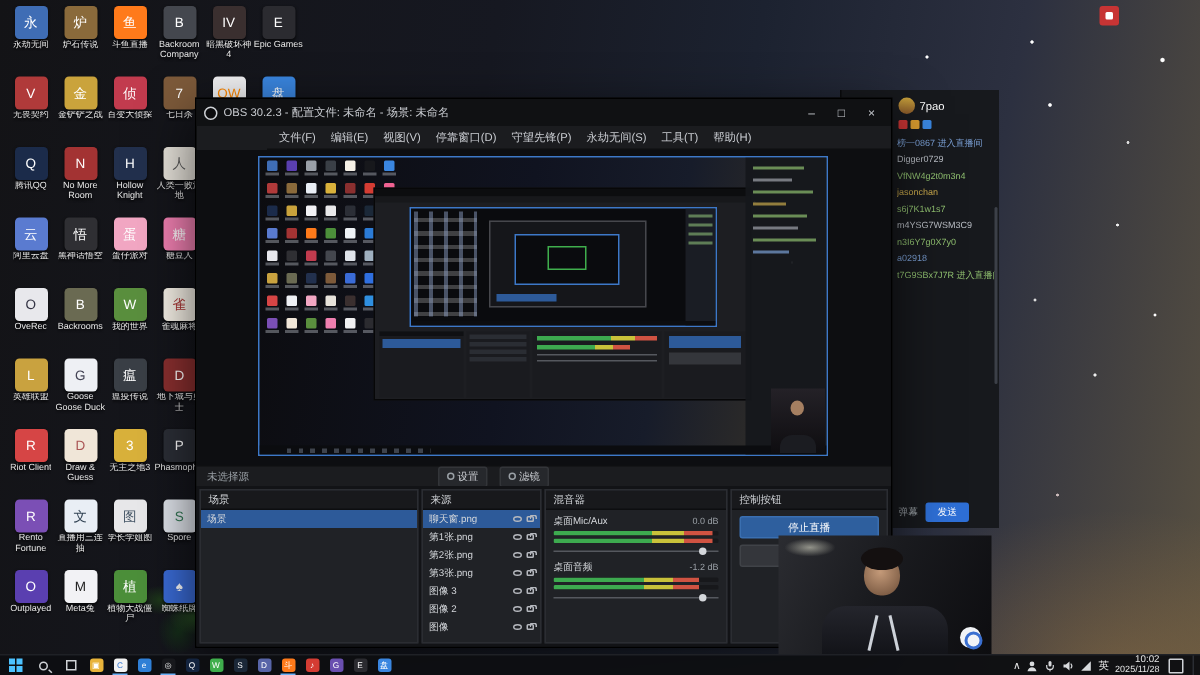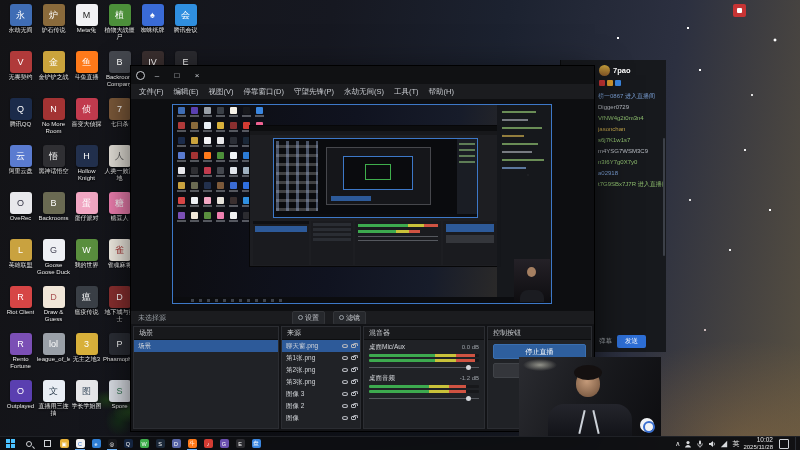--- a/index.html
+++ b/index.html
@@ -38,37 +38,37 @@
     line-height:1.15; max-height:14px; overflow:hidden; margin-top:1px; }
   
   .tr-badge { position:absolute; right:54px; top:4px; width:13px; height:13px; background:#c73434; border-radius:2px; z-index:2;
     display:flex; align-items:center; justify-content:center; }
   .tr-badge i { display:block; width:5px; height:5px; background:#fff; border-radius:1px; }
   
   .chat { position:absolute; left:560px; top:60px; width:106px; height:292px; background:#17191d; z-index:3;
     border-left:1px solid #0a0b0d; overflow:hidden; }
   .chat-head { display:flex; align-items:center; gap:3px; padding:5px 4px 3px 38px; }
   .chat-ava { width:11px; height:11px; border-radius:50%; background:linear-gradient(#caa33c,#8a5a2a); }
-  .chat-name { font-size:7.5px; color:#fff; font-weight:bold; }
+  .chat-name { font-size:7.5px; color:#fff; font-weight:normal; }
   .chat-badges { display:flex; gap:2px; padding:1px 4px 3px 38px; }
   .chat-badges i { width:6px; height:6px; border-radius:1px; display:block; }
   .chat-msgs { padding:2px 3px 2px 37px; }
   .chat-msg { font-size:6px; line-height:11px; white-space:nowrap; overflow:hidden; }
   .chat-scroll { position:absolute; right:1px; top:78px; width:2px; height:118px; background:#3c4048; border-radius:1px; }
   .chat-foot { position:absolute; left:0; right:0; bottom:4px; display:flex; align-items:center; gap:5px; padding-left:38px; }
   .chat-foot .lab { font-size:6.5px; color:#9aa0a6; }
   .chat-send { font-size:6.5px; color:#fff; background:#2e6fd6; border:none; border-radius:2px; padding:2px 8px; }
   
   .obs { position:absolute; left:130px; top:65px; width:465px; height:367px; z-index:5;
     background:#1b1c1f; border:1px solid #000; box-shadow:0 10px 34px rgba(0,0,0,.65); display:flex; flex-direction:column; }
   .obs-title { height:18px; background:#101113; display:flex; align-items:center; padding:0 5px; gap:4px; }
   .obs-logo { width:9px; height:9px; border-radius:50%; background:#0c0c0e; border:1.5px solid #cfd2d6; }
   .obs-title .t { flex:1; font-size:7.5px; color:#c9ccd1; white-space:nowrap; overflow:hidden; }
   .wbtn { width:16px; text-align:center; font-size:8px; color:#c9ccd1; cursor:default; }
-  .obs-menu { height:16px; background:#1b1c1f; display:flex; align-items:center; padding-left:3px; border-bottom:1px solid #0e0f11; }
+  .obs-menu { height:16px; background:#1b1c1f; display:flex; align-items:center; padding-left:3px; border-bottom:1px solid #0e0f11;margin-left:47px; }
   .obs-menu span { font-size:7.5px; color:#c9ccd1; padding:0 5px; }
   .obs-pzone { height:210px; background:#0d0e11; position:relative; }
   .canvas { position:absolute; left:41px; top:4px; width:380px; height:200px; border:1px solid #3d78c8;
     background:
       radial-gradient(1px 1px at 330px 30px,#fff 60%,transparent),
       radial-gradient(1px 1px at 355px 70px,#ddd 60%,transparent),
       radial-gradient(1.2px 1.2px at 300px 95px,#fff 60%,transparent),
       linear-gradient(100deg,#0c0c0f 0%,#101320 45%,#171c2a 70%,#3a3428 100%);
     overflow:hidden; }
   
@@ -265,24 +265,20 @@
       <div class="dicon">
         <span class="sq" style="background: rgb(238, 240, 244); color: rgb(68, 68, 85);">G</span>
         <span class="lbl">Goose Goose Duck</span>
       </div>
 
       <div class="dicon">
         <span class="sq" style="background: rgb(240, 230, 216); color: rgb(170, 85, 85);">D</span>
         <span class="lbl">Draw &amp; Guess</span>
       </div>
 
-      <div class="dicon">
-        <span class="sq" style="background: rgb(154, 160, 168);">lol</span>
-        <span class="lbl">league_of_legends</span>
-      </div>
 
       <div class="dicon">
         <span class="sq" style="background: rgb(233, 238, 245); color: rgb(51, 68, 85);">文</span>
         <span class="lbl">直播用三连抽</span>
       </div>
 
       <div class="dicon">
         <span class="sq" style="background: rgb(242, 242, 245); color: rgb(34, 34, 34);">M</span>
         <span class="lbl">Meta兔</span>
       </div>
@@ -496,20 +492,21 @@
     <div class="chat-scroll"></div>
     <div class="chat-foot">
       <span class="lab">弹幕</span>
       <button class="chat-send">发送</button>
     </div>
   </div>
 
   <div class="obs">
     <div class="obs-title">
       <span class="obs-logo"></span>
+      <span class="t">OBS 30.2.3 - 配置文件: 未命名 - 场景: 未命名</span>
       <span class="wbtn">–</span>
       <span class="wbtn">□</span>
       <span class="wbtn">×</span>
     </div>
     <div class="obs-menu">
 
     <span>文件(F)</span>
         <span>编辑(E)</span>
         <span>视图(V)</span>
         <span>停靠窗口(D)</span>

